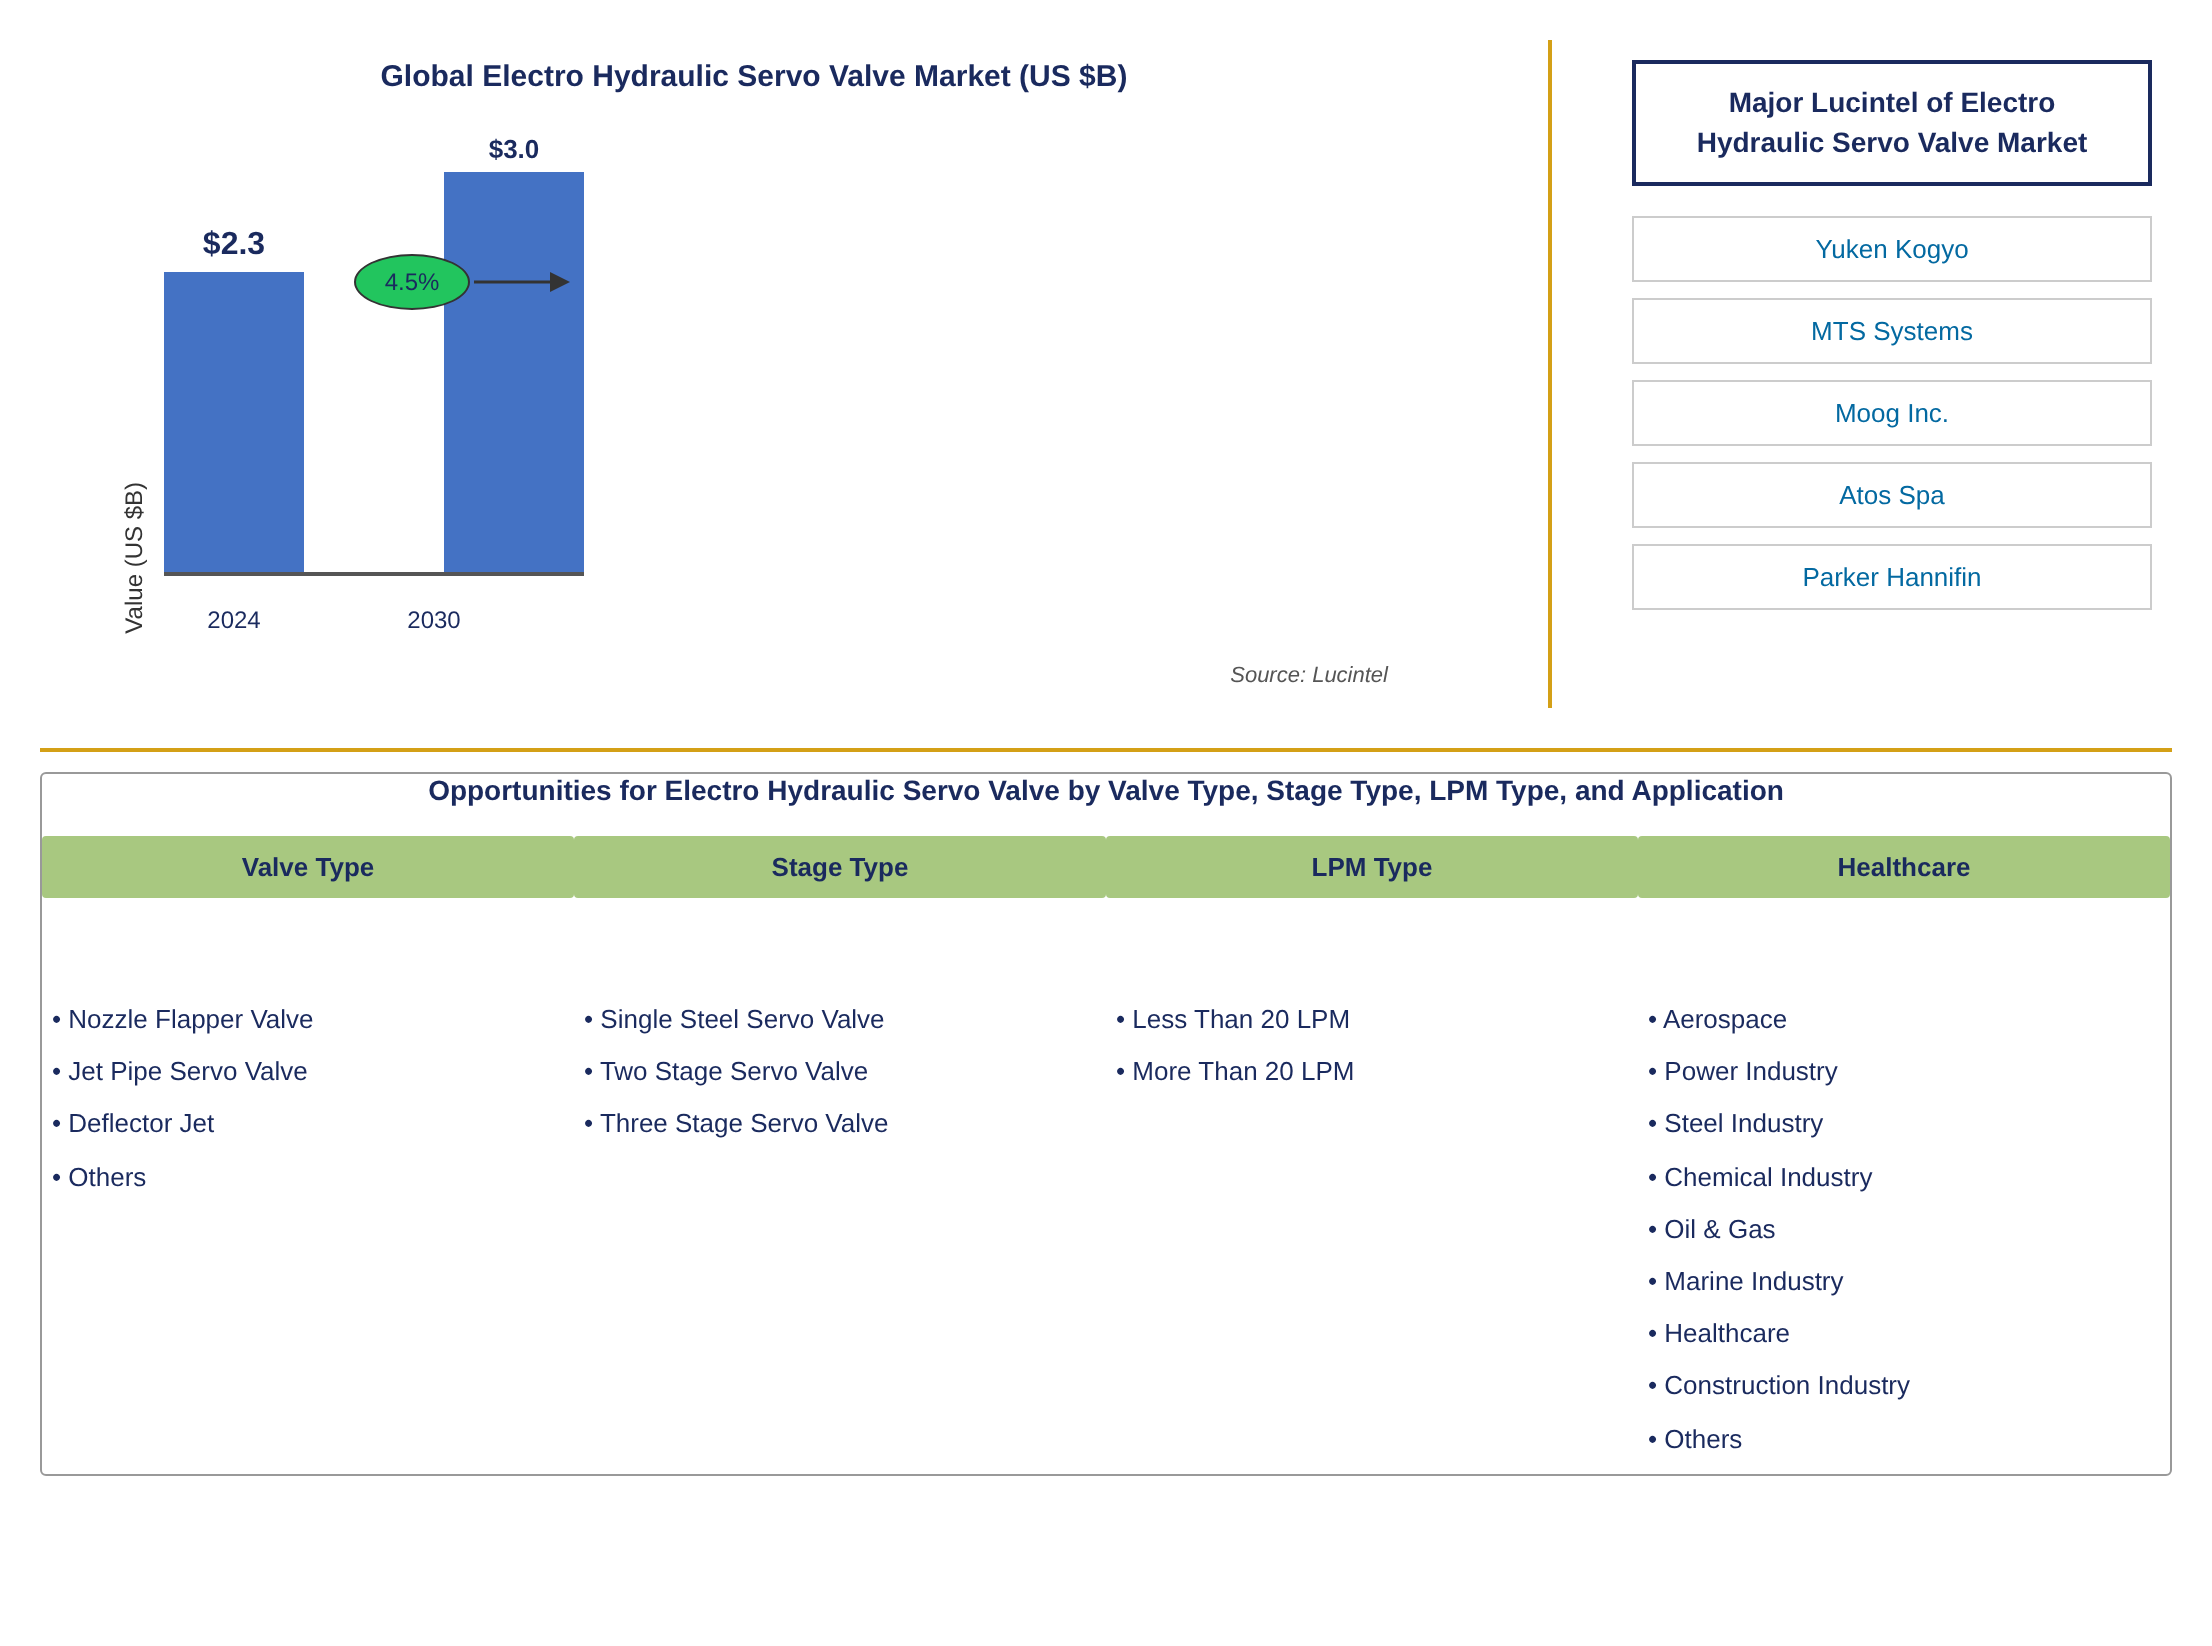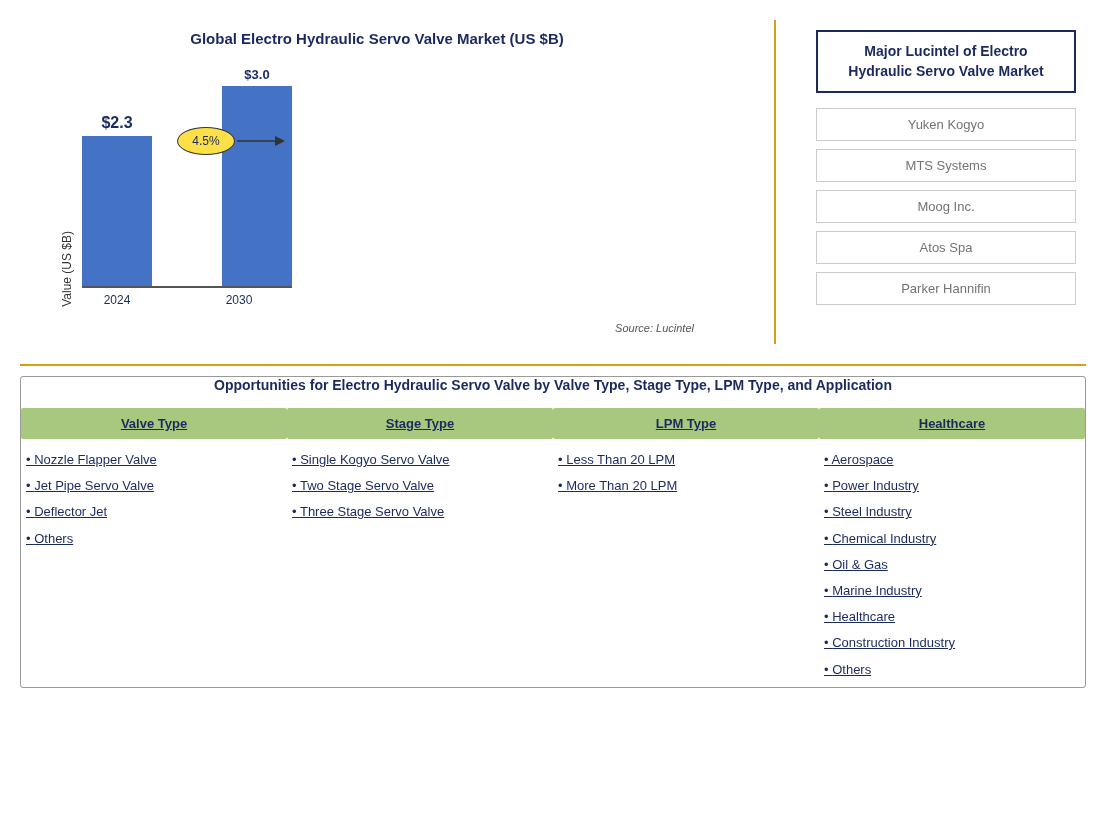--- a/index.html
+++ b/index.html
@@ -57,21 +57,21 @@
       color: #1a2a5e;
       margin-bottom: 15px;
       line-height: 1.4;
     }
 
     .player-item {
       border: 1px solid #ccc;
       padding: 8px 15px;
       text-align: center;
       font-size: 13px;
-      color: #737373;
+      color: #0369a1;
       margin-bottom: 8px;
     }
 
     
     .h-divider {
       width: 100%;
       height: 2px;
       background: #d4a017;
       margin: 10px 0;
     }
@@ -87,21 +87,20 @@
       font-weight: bold;
       color: #1a2a5e;
       text-align: center;
       margin-bottom: 15px;
     }
 
     .opp-grid {
       display: grid;
       grid-template-columns: 1fr 1fr 1fr 1fr;
       gap: 0;
-      text-decoration: underline;
     }
 
     .opp-column {
       display: flex;
       flex-direction: column;
     }
 
     .opp-header {
       background: #a8c880;
       text-align: center;
@@ -109,20 +108,21 @@
       font-size: 13px;
       font-weight: bold;
       color: #1a2a5e;
       margin-bottom: 12px;
       border-radius: 2px;
     }
 
     .opp-items {
       list-style: none;
       padding: 0;
+      margin-top: 40px;
     }
 
     .opp-item {
       font-size: 13px;
       color: #1a2a5e;
       margin-bottom: 8px;
       line-height: 1.4;
       padding-left: 5px;
     }
 
@@ -146,39 +146,39 @@
       <div style="display:flex; flex-direction:column; align-items:flex-start;">
 
         <div style="position:relative; display:flex; align-items:flex-end; gap: 70px;">
 
           <div style="display:flex; flex-direction:column; align-items:center;">
             <div style="font-size:16px; font-weight:bold; color:#1a2a5e; margin-bottom:4px;">$2.3</div>
             <div style="width:70px; height:150px; background:#4472c4;"></div>
           </div>
 
           <div style="position:absolute; top:60px; left:95px; display:flex; align-items:center;">
-            <div style="border:1.5px solid #333; border-radius:50%; width:58px; height:28px; display:flex; align-items:center; justify-content:center; font-size:12px; background:#fde047;">
+            <div style="border:1.5px solid #333; border-radius:50%; width:58px; height:28px; display:flex; align-items:center; justify-content:center; font-size:12px; background:#22c55e;">
               <span>4.5%</span>
             </div>
 
             <svg width="50" height="20" style="margin-left:2px;">
               <line x1="0" y1="10" x2="40" y2="10" stroke="#333" stroke-width="1.5"></line>
               <polygon points="38,5 48,10 38,15" fill="#333"></polygon>
             </svg>
           </div>
 
           <div style="display:flex; flex-direction:column; align-items:center;">
             <div style="font-size:13px; font-weight:bold; color:#1a2a5e; margin-bottom:4px;">$3.0</div>
             <div style="width:70px; height:200px; background:#4472c4;"></div>
           </div>
         </div>
 
         <div style="width:210px; height:2px; background:#555; margin-left:0;"></div>
 
-        <div style="display:flex; gap:52px; margin-top:5px;">
+        <div style="display:flex; gap:30px; margin-top:15px;">
           <div style="width:70px; text-align:center; font-size:12px;">2024</div>
           <div style="width:70px; text-align:center; font-size:12px;">2030</div>
         </div>
       </div>
     </div>
 
     <div style="text-align:right; font-size:11px; color:#555; font-style:italic; margin-top:15px; padding-right:30px;">Source: Lucintel</div>
   </div>
 
   <div class="vertical-divider"></div>
@@ -207,21 +207,21 @@
         <li class="opp-item">Nozzle Flapper Valve</li>
         <li class="opp-item">Jet Pipe Servo Valve</li>
         <li class="opp-item">Deflector Jet</li>
         <li class="opp-item">Others</li>
       </ul>
     </div>
 
     <div class="opp-column">
       <div class="opp-header">Stage Type</div>
       <ul class="opp-items">
-        <li class="opp-item">Single Kogyo Servo Valve</li>
+        <li class="opp-item">Single Steel Servo Valve</li>
         <li class="opp-item">Two Stage Servo Valve</li>
         <li class="opp-item">Three Stage Servo Valve</li>
       </ul>
     </div>
 
     <div class="opp-column">
       <div class="opp-header">LPM Type</div>
       <ul class="opp-items">
         <li class="opp-item">Less Than 20 LPM</li>
         <li class="opp-item">More Than 20 LPM</li>

